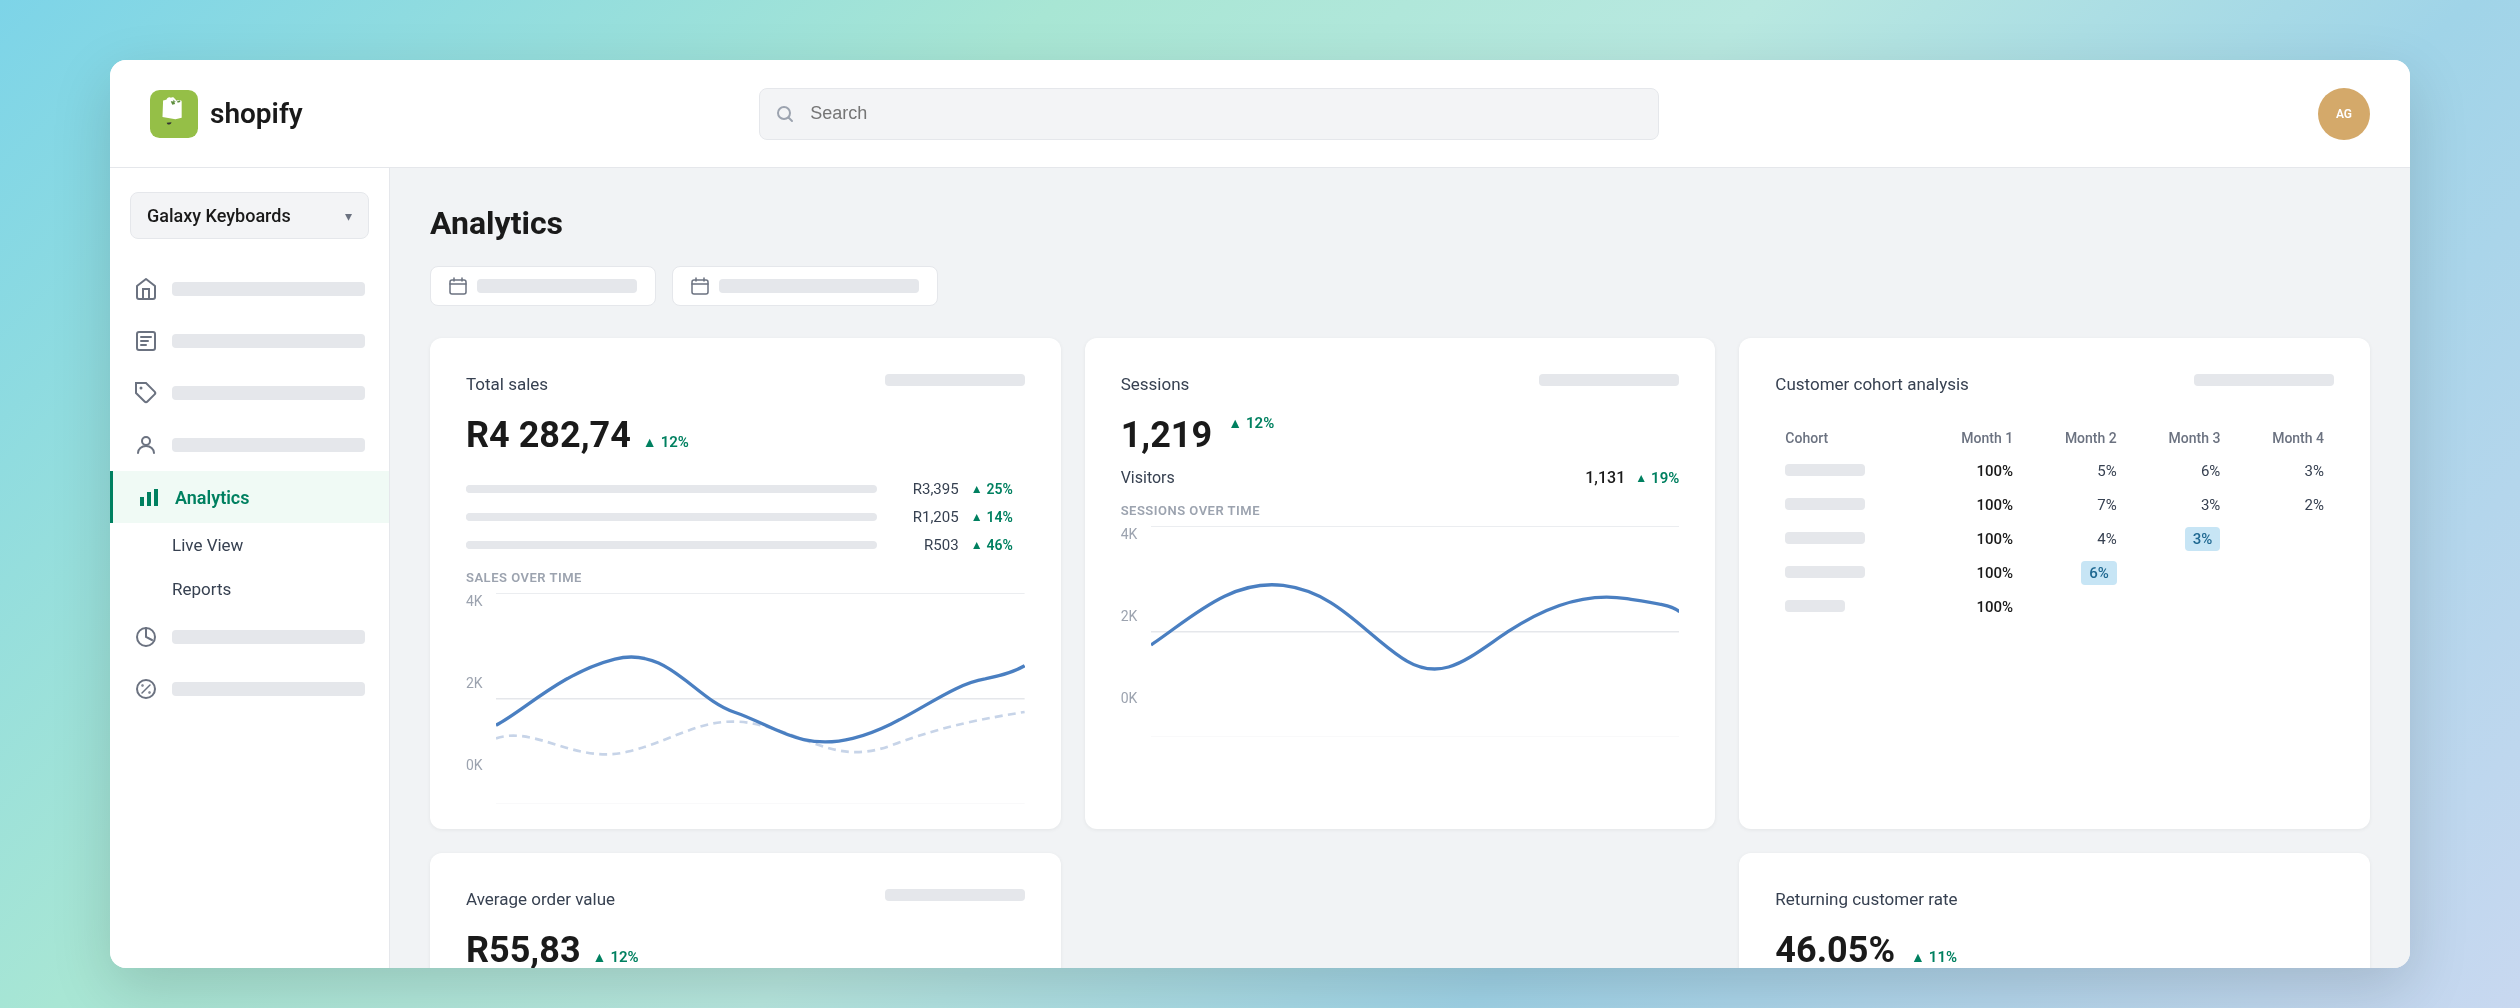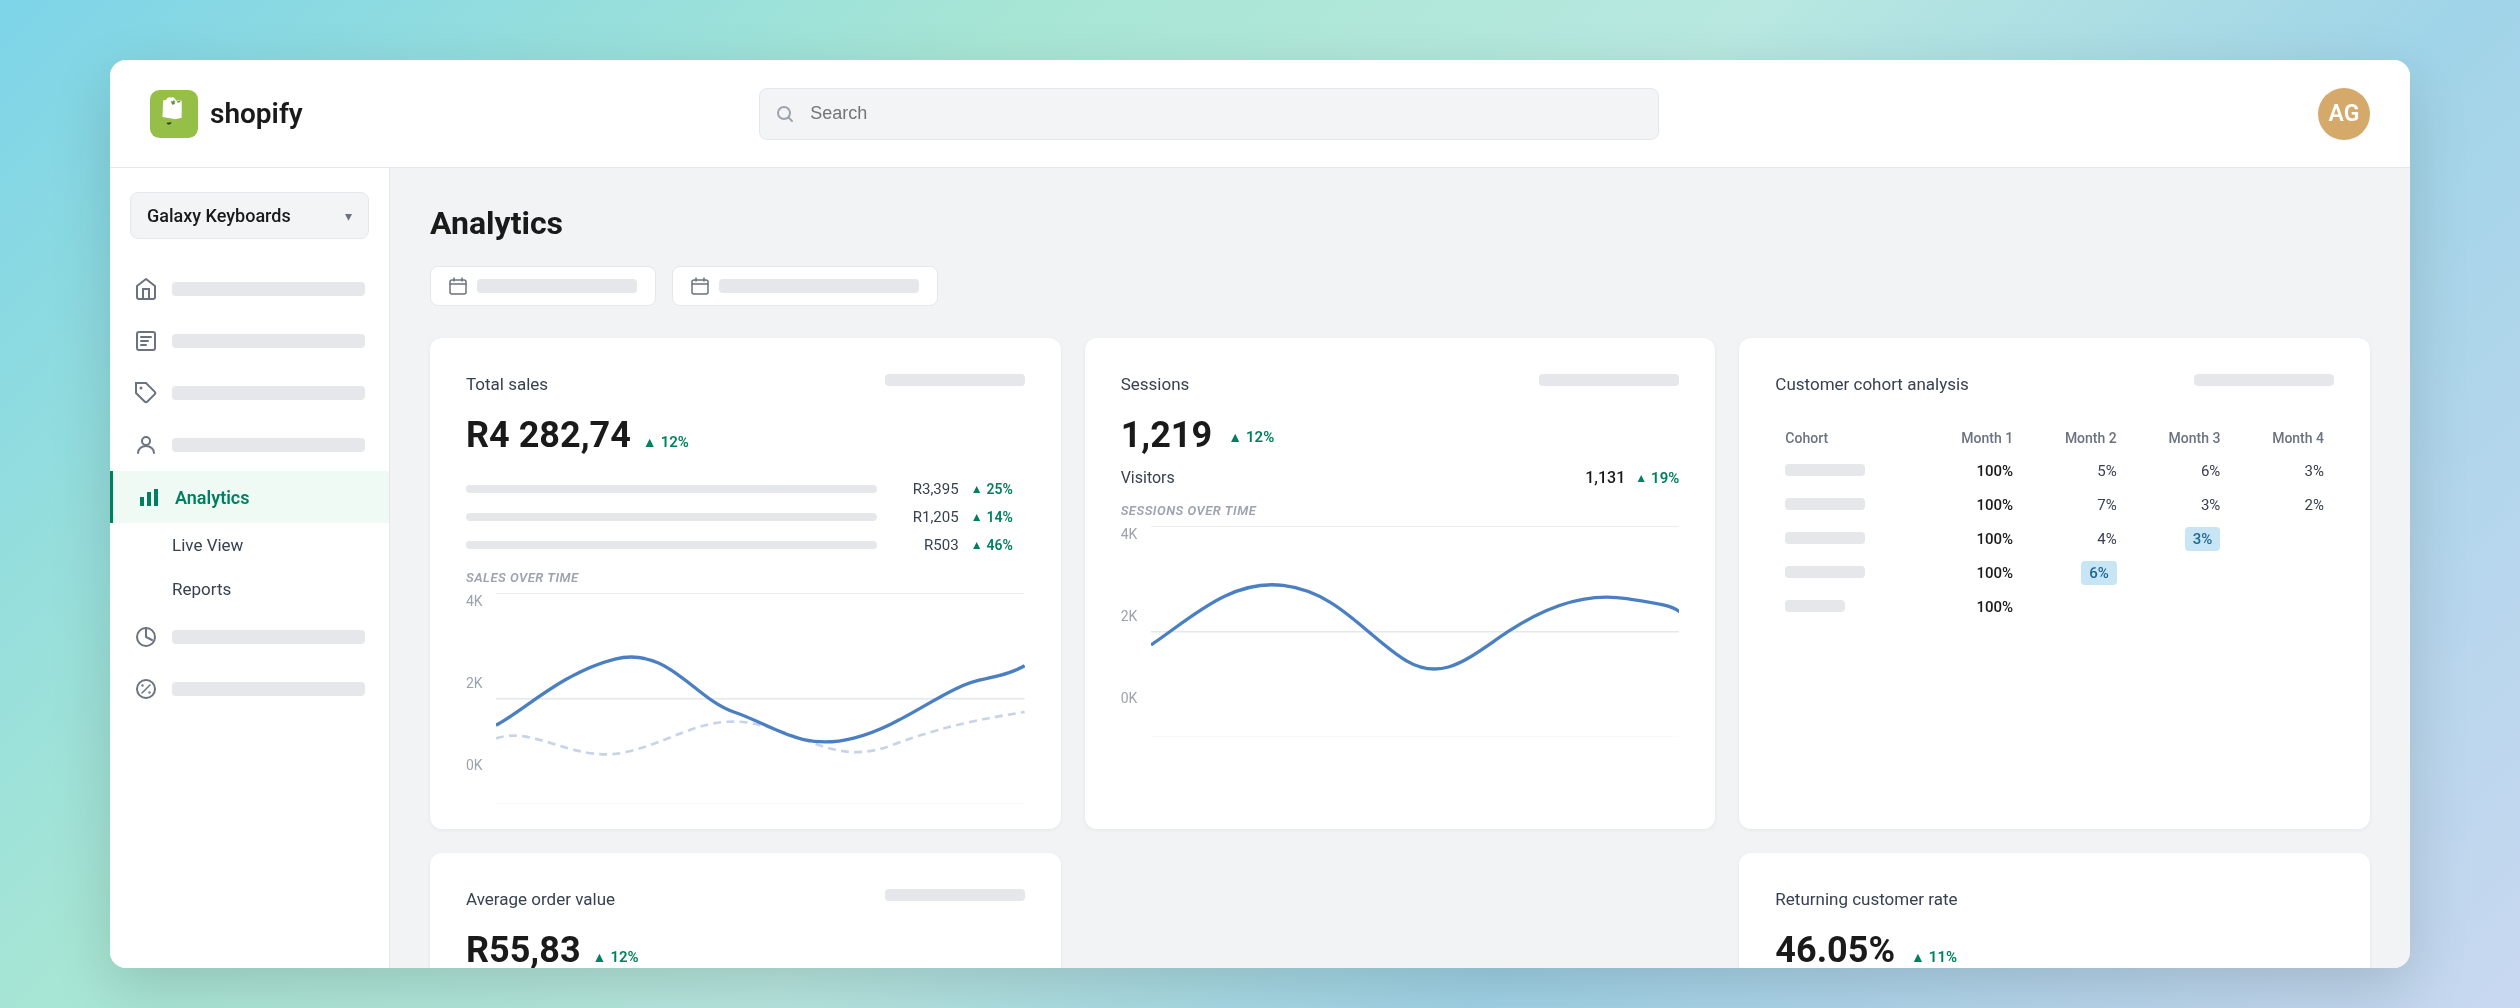--- a/index.html
+++ b/index.html
@@ -76,21 +76,21 @@
     }
     .avatar {
       width: 52px;
       height: 52px;
       border-radius: 50%;
       background: #d4a96a;
       display: flex;
       align-items: center;
       justify-content: center;
       color: #fff;
-      font-size: 23px;
+      font-size: 12px;
       font-weight: 600;
       margin-left: auto;
     }
     
     .main-content {
       display: flex;
       flex: 1;
       overflow: hidden;
     }
     
@@ -279,21 +279,20 @@
       color: #008060;
       width: 54px;
     }
     
     .chart-label {
       font-size: 13px;
       font-weight: 600;
       color: #9ca3af;
       letter-spacing: 0.5px;
       margin-bottom: 8px;
-      font-style: italic;
     }
     .chart-area {
       position: relative;
       height: 200px;
     }
     .chart-y-labels {
       position: absolute;
       left: 0;
       top: 0;
       bottom: 20px;
@@ -308,21 +307,21 @@
     .chart-svg {
       position: absolute;
       left: 30px;
       right: 0;
       top: 0;
       bottom: 20px;
     }
     
     .sessions-value-row {
       display: flex;
-      align-items: center;
+      align-items: flex-start;
       gap: 16px;
       margin-bottom: 8px;
     }
     .visitors-row {
       display: flex;
       justify-content: space-between;
       align-items: center;
       margin-bottom: 16px;
     }
     .visitors-label {

